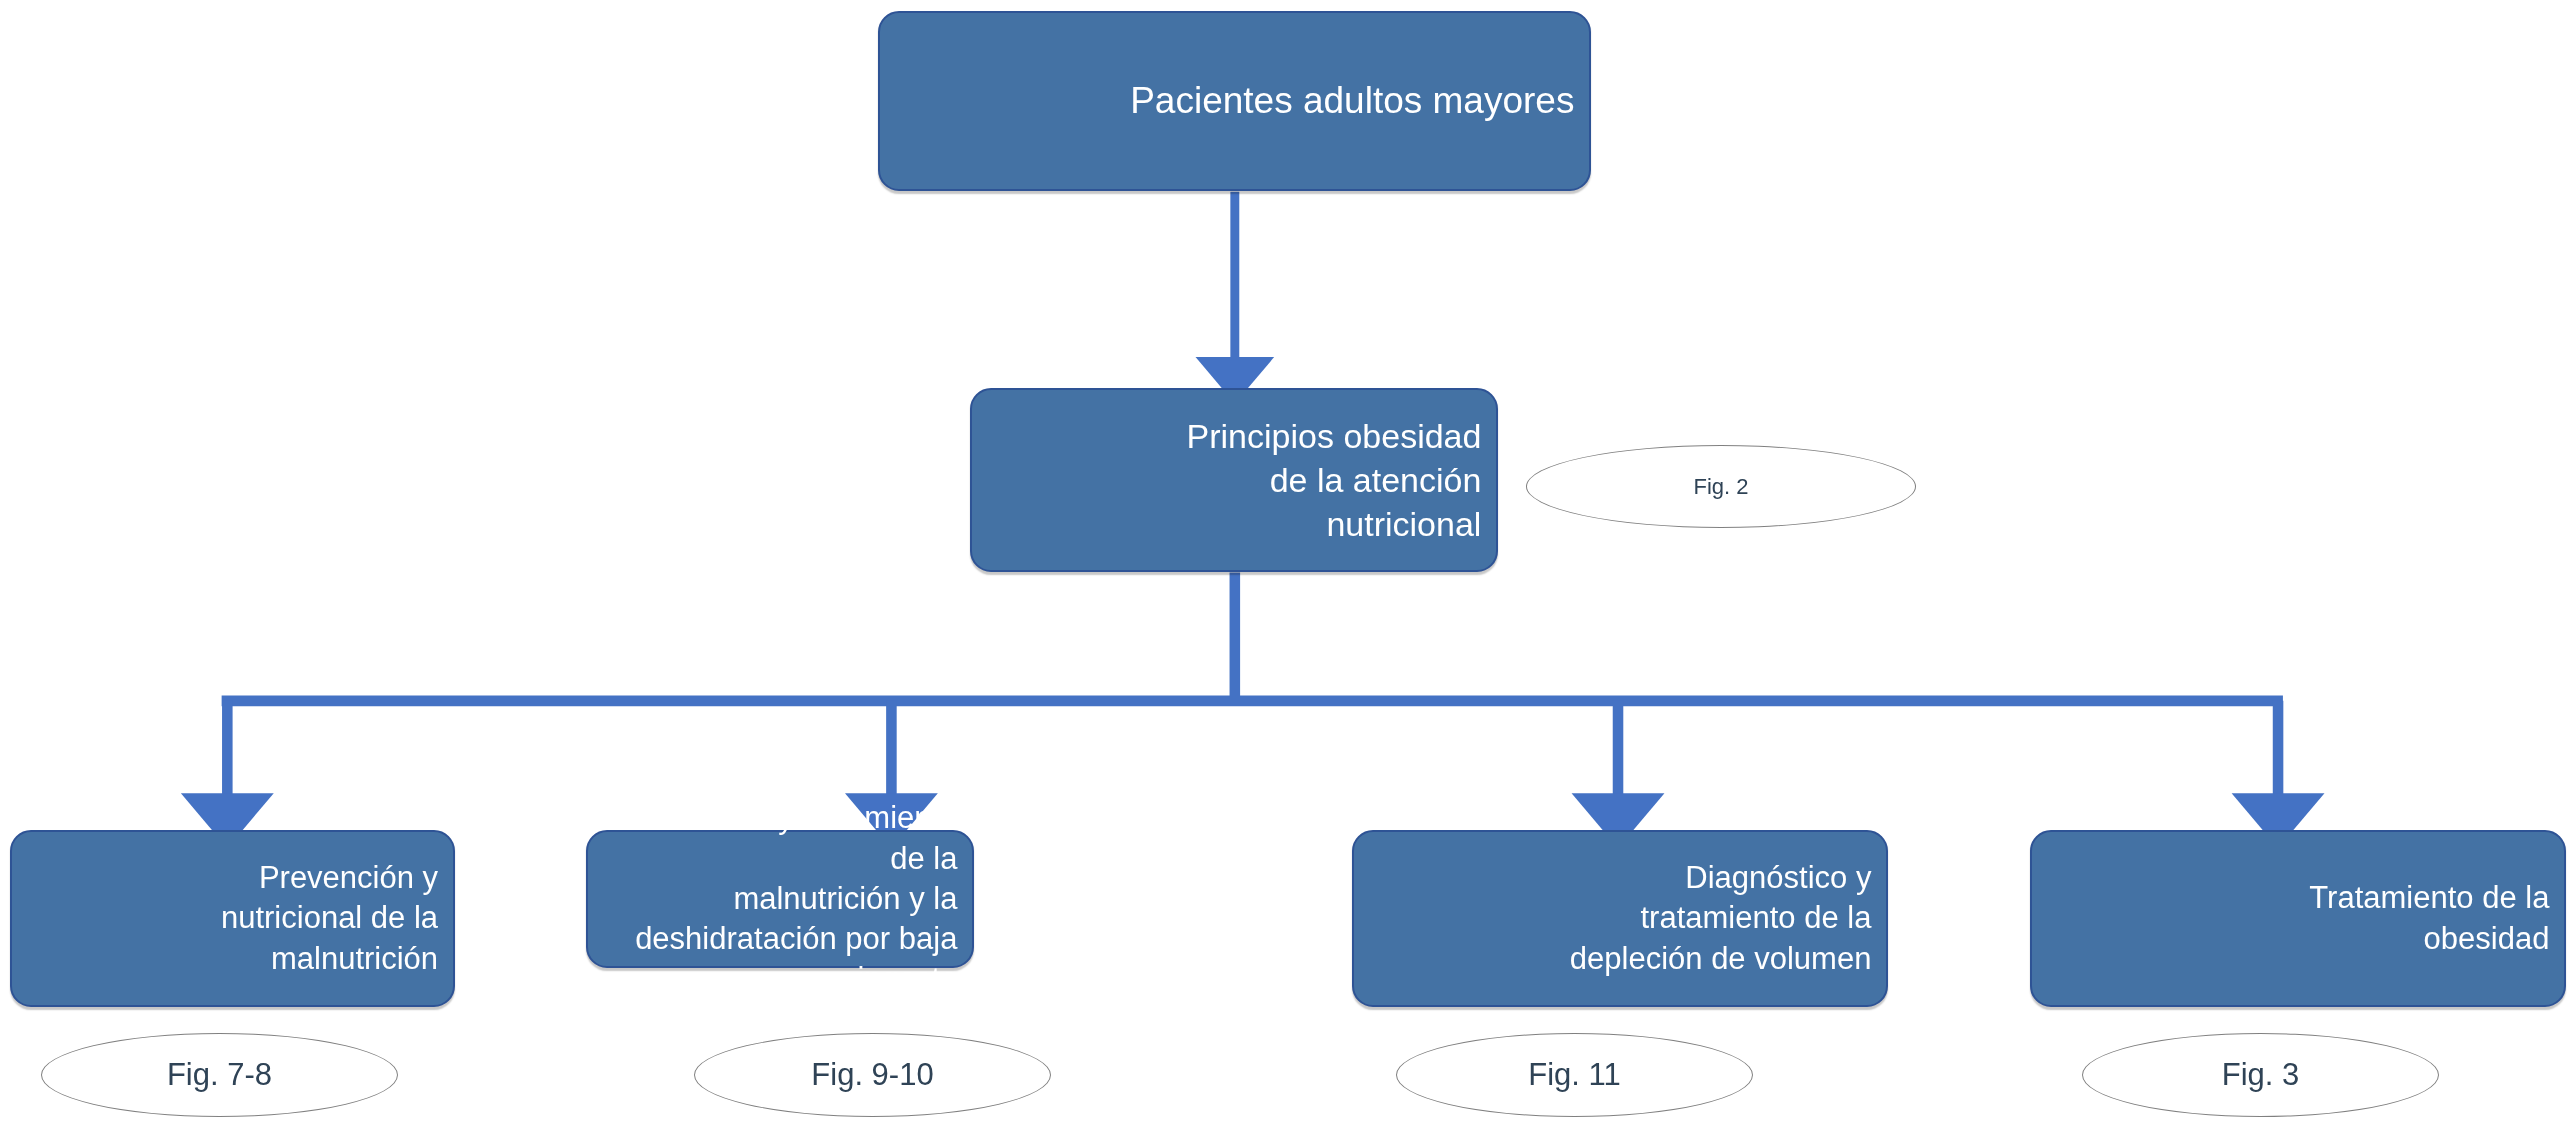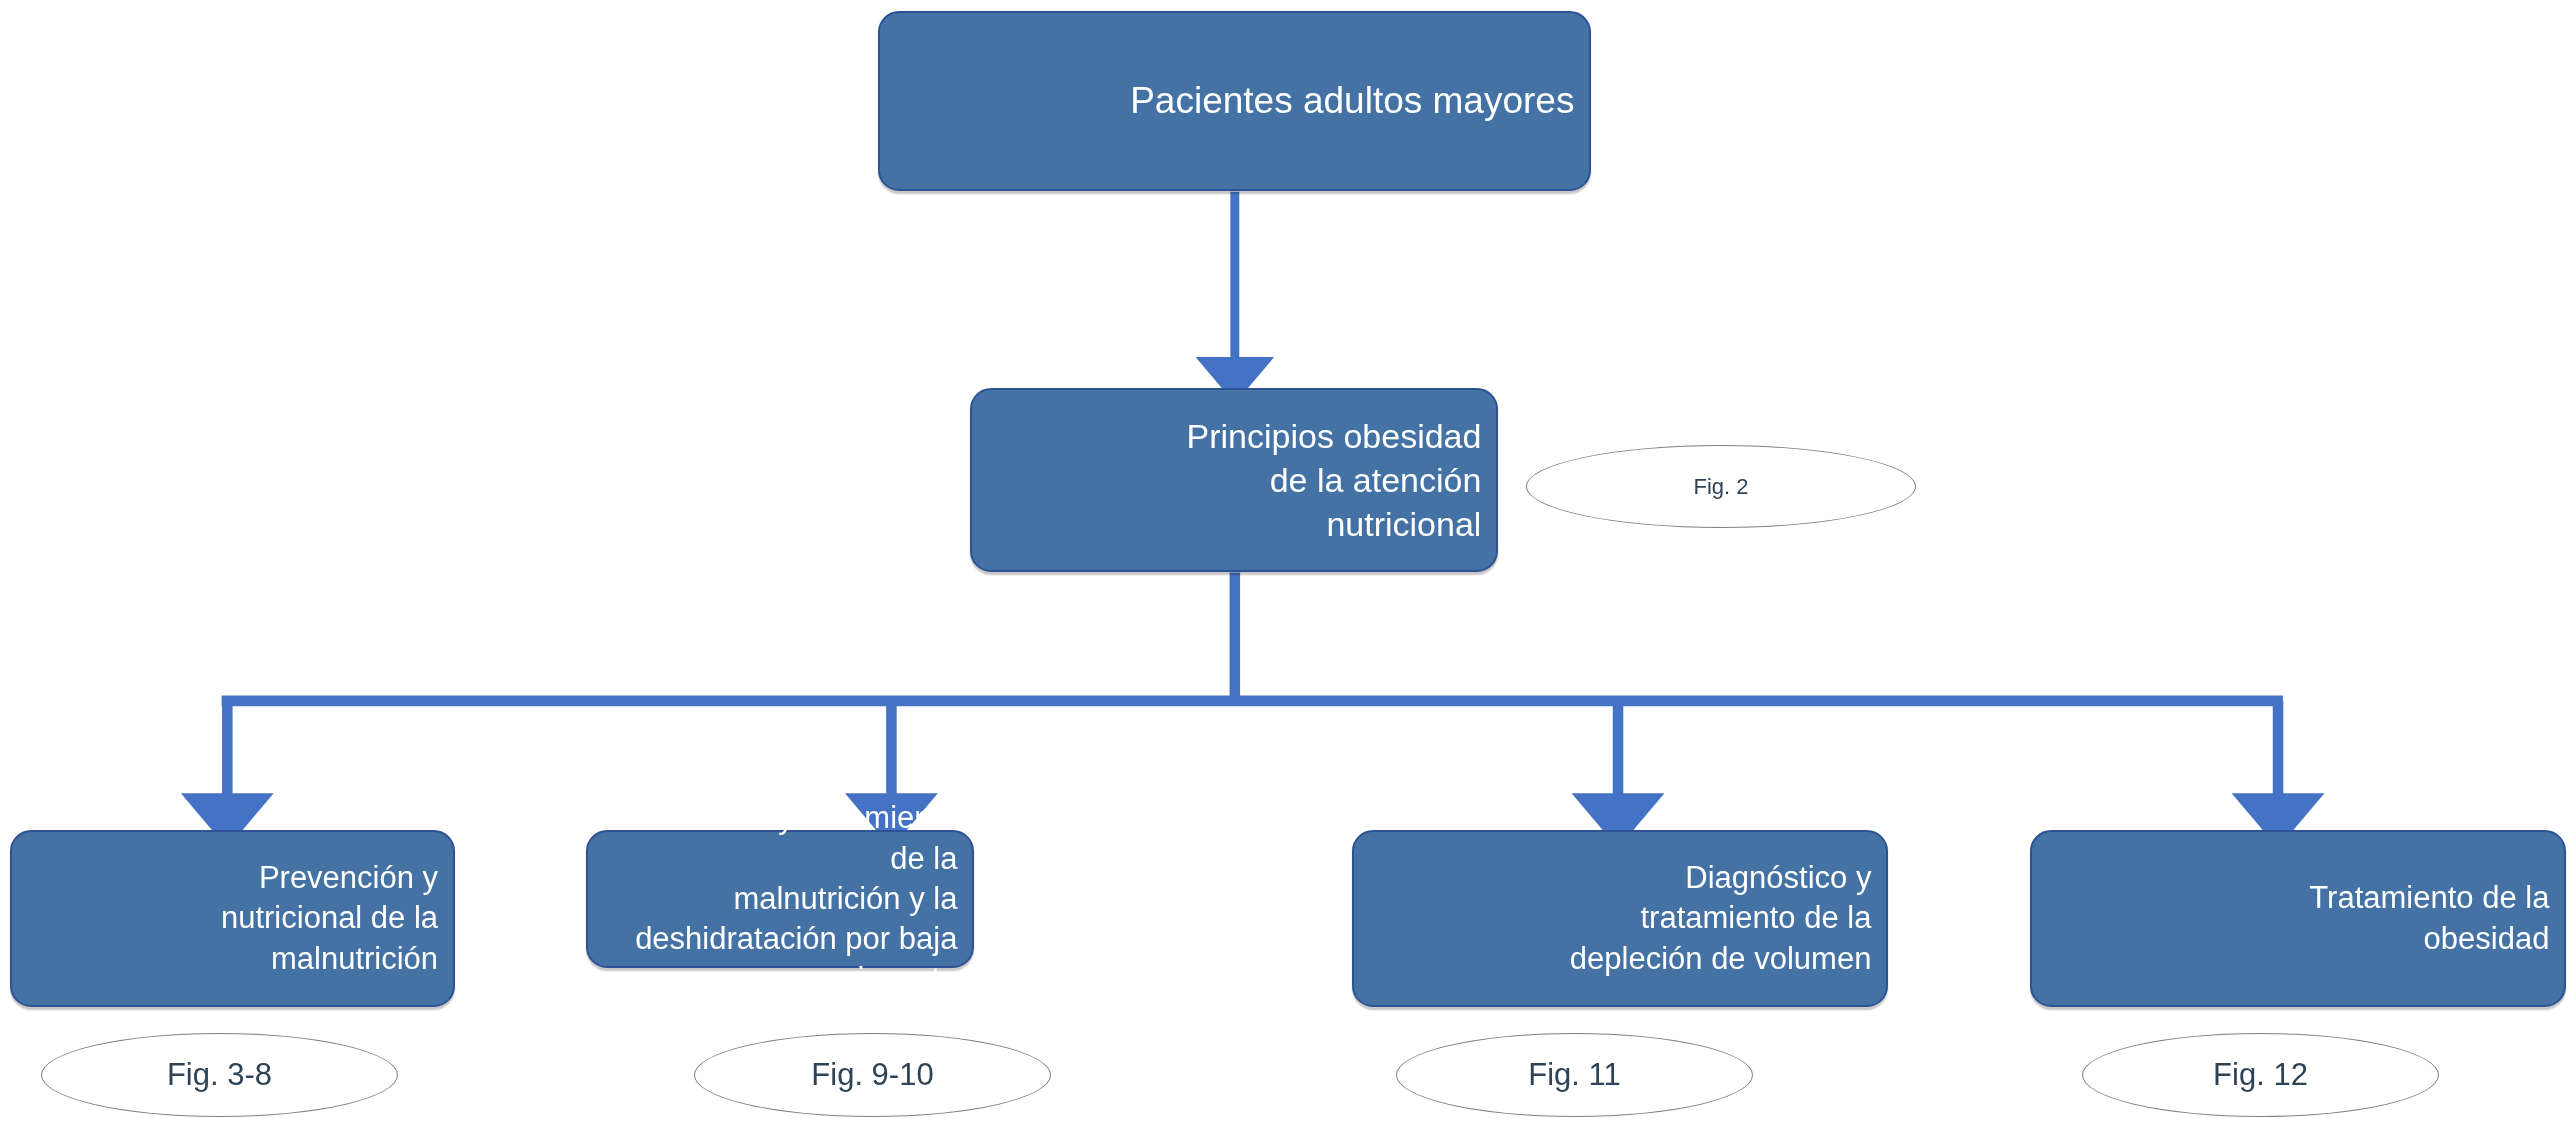--- a/index.html
+++ b/index.html
@@ -126,26 +126,26 @@
     <span class="node-label">Diagnóstico y
 tratamiento de la
 depleción de volumen</span>
   </div>
   <div class="node" id="node-leaf-3">
     <span class="node-label">Tratamiento de la
 obesidad</span>
   </div>
 
   <div class="fig" id="fig-leaf-0">
-    <span class="fig-label">Fig. 3-8</span>
+    <span class="fig-label">Fig. 7-8</span>
   </div>
   <div class="fig" id="fig-leaf-1">
     <span class="fig-label">Fig. 9-10</span>
   </div>
   <div class="fig" id="fig-leaf-2">
     <span class="fig-label">Fig. 11</span>
   </div>
   <div class="fig" id="fig-leaf-3">
-    <span class="fig-label">Fig. 12</span>
+    <span class="fig-label">Fig. 3</span>
   </div>
 
 </div>
 
 
 </body></html>

